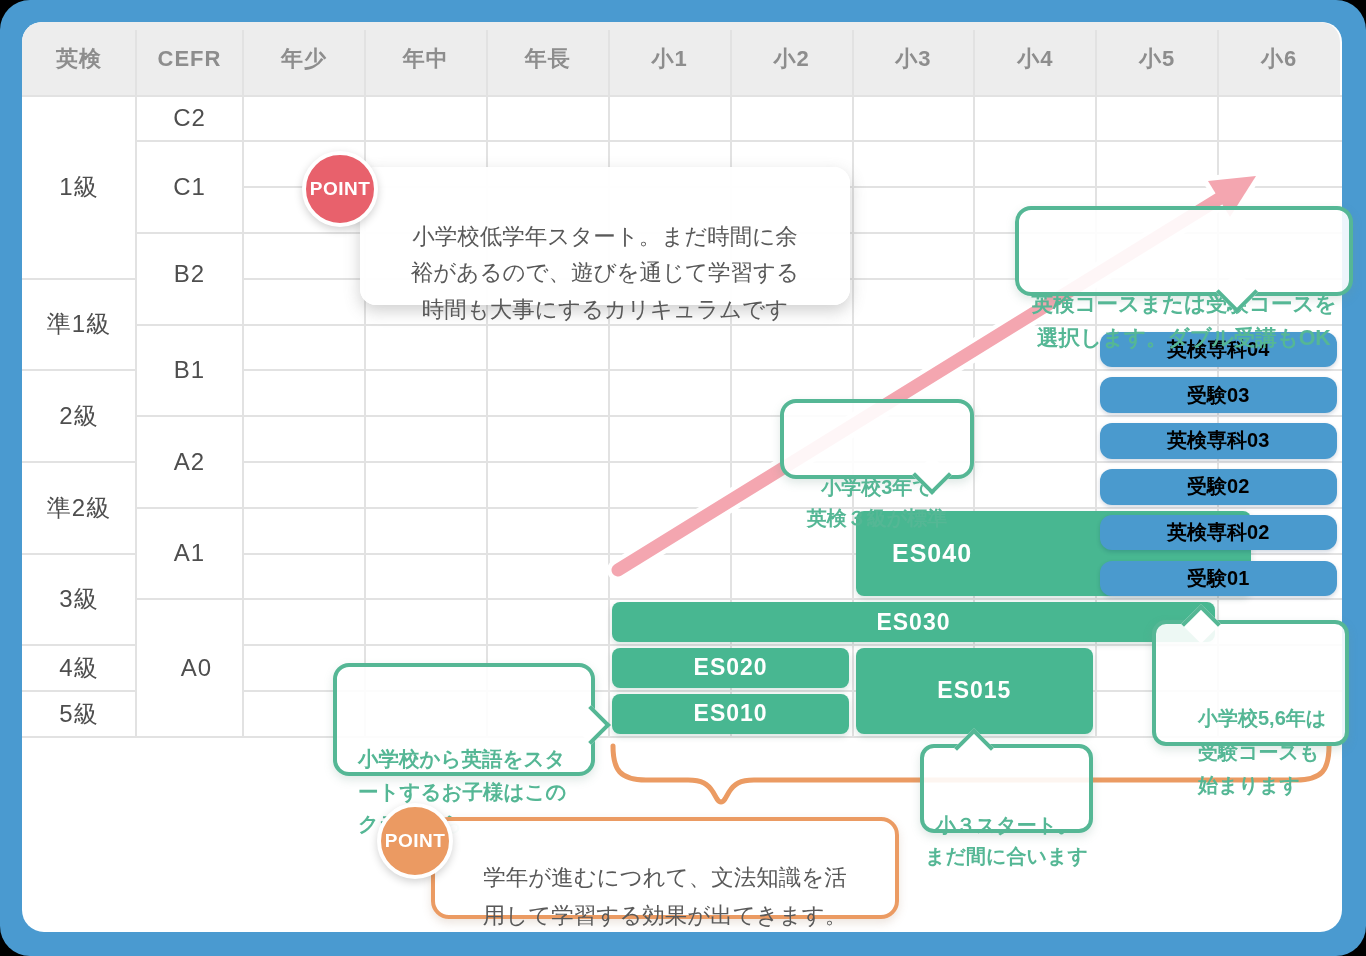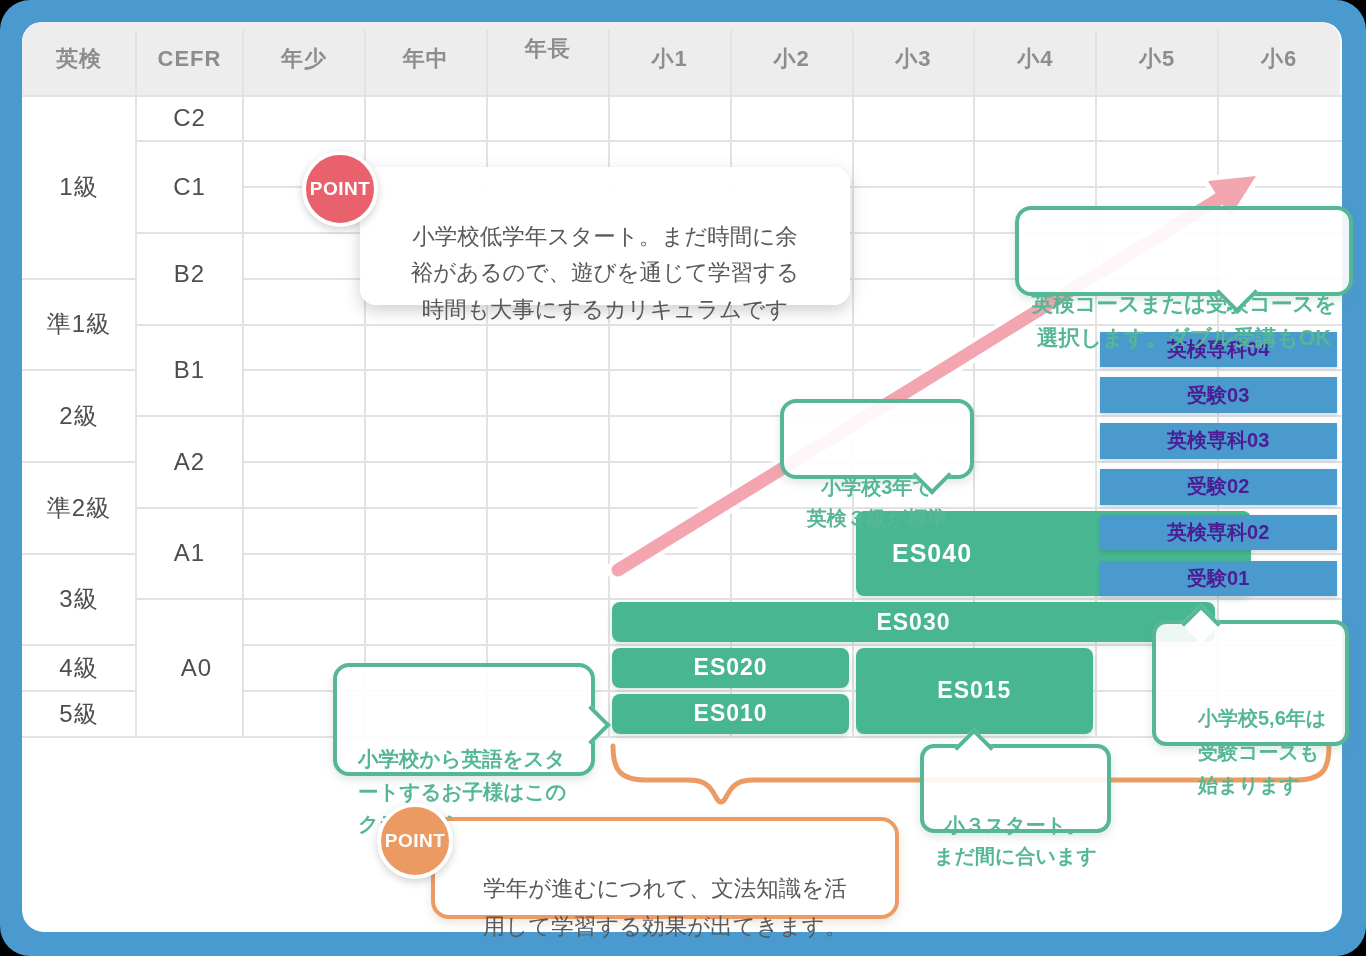--- a/index.html
+++ b/index.html
@@ -14,22 +14,22 @@
   .hline,.vline{position:absolute;background:var(--grid-line);}
   .header-cell{position:absolute;display:flex;align-items:center;justify-content:center;
         color:var(--header-text);font-size:22px;font-weight:600;letter-spacing:1px;}
   .level-cell{position:absolute;display:flex;align-items:center;justify-content:center;
         color:var(--cell-text);font-size:24px;letter-spacing:1px;}
   .g-bar{position:absolute;background:var(--bar-green);border-radius:8px;
         display:flex;align-items:center;justify-content:center;color:#fff;
         font-size:23px;font-weight:700;letter-spacing:1px;
         box-shadow:0 3px 6px rgba(0,80,60,.15);z-index:4;}
   .g-bar.offset-label{justify-content:flex-start;padding-left:36px;font-size:25px;}
-  .b-bar{position:absolute;background:var(--bar-blue);border-radius:0;
-        display:flex;align-items:center;justify-content:center;color:#4c1d95;
+  .b-bar{position:absolute;background:var(--bar-blue);border-radius:12px;
+        display:flex;align-items:center;justify-content:center;color:#000000;
         font-size:20px;font-weight:700;box-shadow:0 2px 4px rgba(0,40,90,.18);z-index:5;}
   svg.overlay{position:absolute;left:0;top:0;z-index:3;pointer-events:none;}
   svg.overlay-top{z-index:6;}
   .arrow-line{stroke:var(--arrow-pink);}
   .arrow-head{fill:var(--arrow-pink);}
   .casing{stroke:#fff;}
   .brace{stroke:var(--brace-orange);fill:none;stroke-width:5;stroke-linecap:round;}
   .bubble{position:absolute;border-radius:16px;z-index:8;box-sizing:border-box;
         white-space:pre-line;text-align:center;margin-left:16px;}
   .bubble.green{background:rgba(255,255,255,.9);border:4px solid var(--bubble-green);
@@ -92,21 +92,21 @@
       <div class="hline" style="left: 136px; top: 140.3px; width: 107px; height: 2px;"></div>
       <div class="hline" style="left: 136px; top: 231.9px; width: 107px; height: 2px;"></div>
       <div class="hline" style="left: 136px; top: 323.5px; width: 107px; height: 2px;"></div>
       <div class="hline" style="left: 136px; top: 415.1px; width: 107px; height: 2px;"></div>
       <div class="hline" style="left: 136px; top: 506.7px; width: 107px; height: 2px;"></div>
       <div class="hline" style="left: 136px; top: 598.3px; width: 107px; height: 2px;"></div>
       <div class="header-cell" style="left: 22px; top: 24px; width: 114px; height: 70px;">英検</div>
       <div class="header-cell" style="left: 136px; top: 24px; width: 107px; height: 70px;">CEFR</div>
       <div class="header-cell" style="left: 243px; top: 24px; width: 121.9px; height: 70px;">年少</div>
       <div class="header-cell" style="left: 364.9px; top: 24px; width: 121.9px; height: 70px;">年中</div>
-      <div class="header-cell" style="left: 486.8px; top: 14px; width: 121.9px; height: 70px;">年長</div>
+      <div class="header-cell" style="left: 486.8px; top: 24px; width: 121.9px; height: 70px;">年長</div>
       <div class="header-cell" style="left: 608.7px; top: 24px; width: 121.9px; height: 70px;">小1</div>
       <div class="header-cell" style="left: 730.6px; top: 24px; width: 121.9px; height: 70px;">小2</div>
       <div class="header-cell" style="left: 852.5px; top: 24px; width: 121.9px; height: 70px;">小3</div>
       <div class="header-cell" style="left: 974.4px; top: 24px; width: 121.9px; height: 70px;">小4</div>
       <div class="header-cell" style="left: 1096.3px; top: 24px; width: 121.9px; height: 70px;">小5</div>
       <div class="header-cell" style="left: 1218.2px; top: 24px; width: 121.9px; height: 70px;">小6</div>
       <div class="level-cell" style="left: 22px; top: 95.5px; width: 114px; height: 183.2px;">1級</div>
       <div class="level-cell" style="left: 22px; top: 278.7px; width: 114px; height: 91.6px;">準1級</div>
       <div class="level-cell" style="left: 22px; top: 370.3px; width: 114px; height: 91.6px;">2級</div>
       <div class="level-cell" style="left: 22px; top: 461.9px; width: 114px; height: 91.6px;">準2級</div>
@@ -168,33 +168,33 @@
 英検３級が標準</span>
   </div>
 
   <div class="bubble green" style="left:317px;top:663px;width:262px;height:113px;font-size:20.5px;line-height:32.5px;padding:11px 0 0 21px;text-align:left;">
     <div class="tail right" style="width:24px;height:24px;right:-14px;top:44px;"></div>
     <span>小学校から英語をスタ
 ートするお子様はこの
 クラスから</span>
   </div>
 
-  <div class="bubble green" style="left:904px;top:744px;width:191px;height:89px;font-size:20px;line-height:31px;border-radius:14px;">
+  <div class="bubble green" style="left:904px;top:744px;width:173px;height:89px;font-size:20px;line-height:31px;border-radius:14px;">
     <div class="tail up" style="width:24px;height:24px;left:36px;top:-14px;"></div>
     <span>小３スタート。
 まだ間に合います</span>
   </div>
 
   <div class="bubble green" style="left:1136px;top:620px;width:197px;height:126px;font-size:20px;line-height:33.5px;padding:11px 0 0 42px;text-align:left;border-radius:14px;">
     <div class="tail up" style="width:24px;height:24px;left:31px;top:-14px;"></div>
     <span>小学校5,6年は
 受験コースも
 始まります</span>
   </div>
 
-  <div class="bubble orange-border" style="left:415px;top:817px;width:468px;height:102px;font-size:22.5px;line-height:38px;padding-top:11px;border-radius:18px;">
+  <div class="bubble orange-border" style="left:415px;top:817px;width:468px;height:102px;font-size:22.5px;line-height:38px;padding-top:0;border-radius:18px;">
     <span>学年が進むにつれて、文法知識を活
 用して学習する効果が出てきます。</span>
   </div>
   <div class="point-badge orange" style="left:377px;top:803px;">
     <span>POINT</span>
   </div>
 </div>
 
 </body></html>

